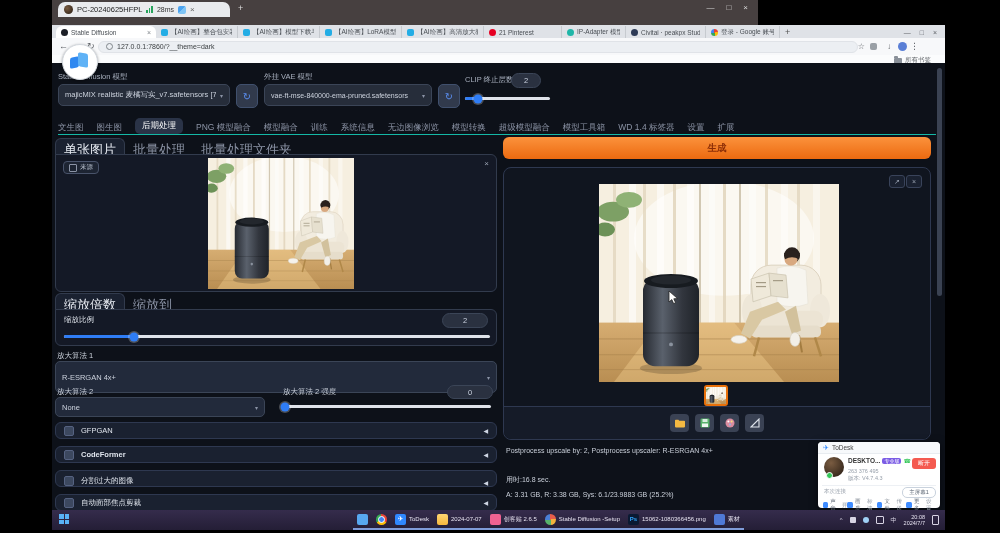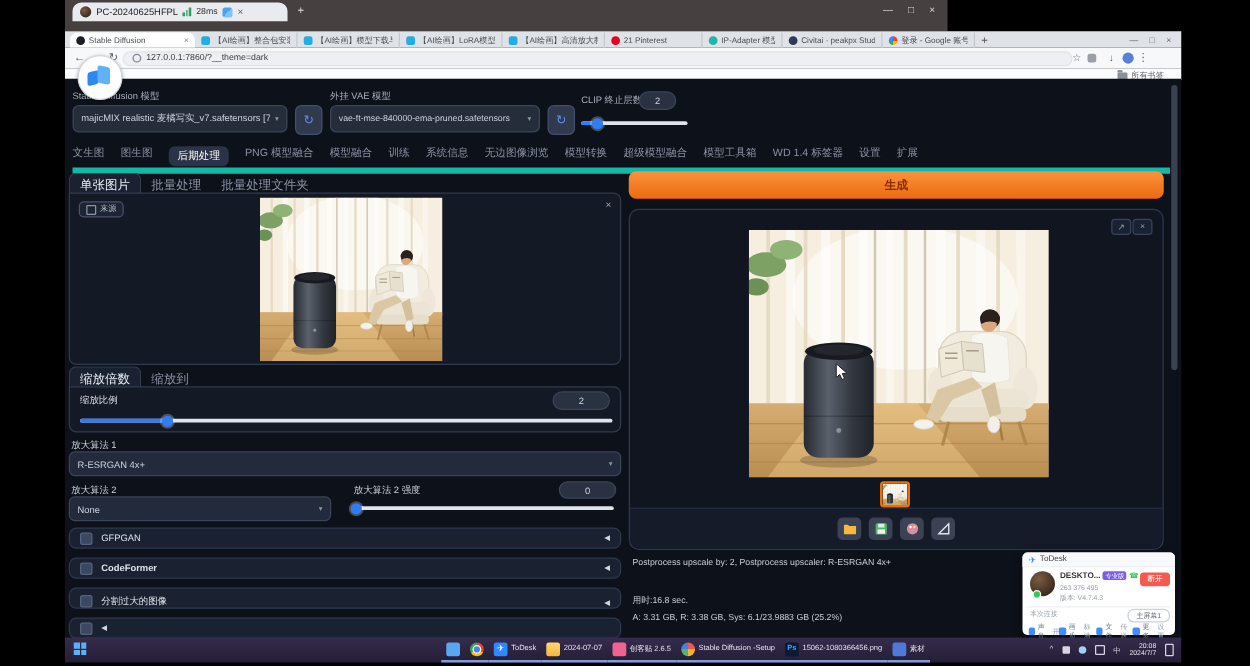--- a/index.html
+++ b/index.html
@@ -38,24 +38,24 @@
   
   #page{left:52px;top:63px;width:893px;height:447px;background:#0d1119;}
   .lab{font-size:7.5px;color:#a7afbd;}
   .dd{background:#262d3a;border:1px solid #3b4557;border-radius:5px;color:#ccd2dd;font-size:7.5px;display:flex;align-items:center;justify-content:space-between;padding:0 6px;box-sizing:border-box;}
   .dd .car{color:#8b93a5;font-size:6px;margin-left:4px;}
   .rbtn{background:#313a4c;border:1px solid #40506d;border-radius:5px;color:#5a8dee;font-size:10px;display:flex;align-items:center;justify-content:center;}
   .valbox{background:#2a3140;border:1px solid #3b4557;border-radius:8px;color:#cbd3e0;font-size:7.5px;display:flex;align-items:center;justify-content:center;}
   .slider{height:3px;background:#dfe3ea;border-radius:2px;}
   .slider .fill{position:absolute;left:0;top:0;bottom:0;background:#2f7df6;border-radius:2px;}
   .slider .knob{position:absolute;top:50%;width:9px;height:9px;background:#2f7df6;border-radius:50%;transform:translate(-50%,-50%);box-shadow:0 0 0 1.5px rgba(255,255,255,.25);}
-  #mainnav{left:58px;top:117px;width:875px;height:17px;display:flex;align-items:flex-start;gap:13px;border-bottom:5px solid #14b8a6;}
+  #mainnav{left:58px;top:117px;width:875px;height:17px;display:flex;align-items:flex-end;gap:13px;border-bottom:1px solid #14b8a6;}
   #mainnav span{font-size:8.5px;color:#8b93a5;}
   #mainnav span.on{color:#fff;background:#2a3347;border-radius:5px;padding:2px 7px;}
-  .subtab{font-size:10px;color:#8b93a5;padding:2px 8px;}
+  .subtab{font-size:13px;color:#8b93a5;padding:2px 8px;}
   .subtab.on{color:#e9edf4;background:#1a2130;border:1px solid #323b4d;border-bottom:none;border-radius:6px 6px 0 0;}
   .panelbox{border:1px solid #323b4d;background:#141926;border-radius:0 6px 6px 6px;box-sizing:border-box;}
   .chip{display:flex;align-items:center;gap:3px;background:#1d2432;border:1px solid #49536a;border-radius:4px;color:#b7bfcc;font-size:6.5px;padding:1px 5px;}
   .chip .ic{width:6px;height:6px;border:1px solid #8b93a5;border-radius:1px;}
   .acc{left:55px;width:442px;height:17px;background:#1a2130;border:1px solid #2e3850;border-radius:6px;display:flex;align-items:center;gap:7px;padding:0 8px;box-sizing:border-box;}
   .acc .cb{width:8px;height:8px;background:#3c485f;border:1px solid #556281;border-radius:2px;flex:0 0 auto;}
   .acc .al{font-size:7.5px;color:#dfe4ec;flex:1;}
   .acc .ar{font-size:6px;color:#cfd6e4;}
   #genbtn{left:503px;top:137px;width:428px;height:22px;border-radius:6px;background:linear-gradient(180deg,#fb923c,#ec6a10);display:flex;align-items:center;justify-content:center;font-size:9.5px;font-weight:bold;color:#8a2c06;}
   #outpanel{left:503px;top:167px;width:428px;height:273px;border:1px solid #2e3850;border-radius:8px;background:#10151f;box-sizing:border-box;}
@@ -333,21 +333,21 @@
       <div class="abs valbox" style="right:8px;top:3px;width:44px;height:13px;border-radius:9px;">
         <span>2</span>
       </div>
       <div class="abs slider" style="left:8px;top:25px;width:426px;">
         <span class="fill" style="width:70px;"></span>
         <span class="knob" style="left:70px;"></span>
       </div>
     </div>
 
     <span class="abs lab" style="left:5px;top:288px;color:#ccd2dc;">放大算法 1</span>
-    <div class="abs dd" style="left:3px;top:298px;width:442px;height:20px;background:#222a3b;">
+    <div class="abs dd" style="left:3px;top:298px;width:442px;height:32px;background:#222a3b;">
       <span>R-ESRGAN 4x+</span>
       <span class="car">▾</span>
     </div>
 
     <span class="abs lab" style="left:5px;top:324px;color:#ccd2dc;">放大算法 2</span>
     <span class="abs lab" style="left:231px;top:324px;color:#ccd2dc;">放大算法 2 强度</span>
     <div class="abs valbox" style="left:395px;top:322px;width:44px;height:12px;border-radius:9px;">
       <span>0</span>
     </div>
     <div class="abs dd" style="left:3px;top:334px;width:210px;height:20px;background:#222a3b;">
@@ -369,20 +369,21 @@
       <span class="al">CodeFormer</span>
       <span class="ar">◀</span>
     </div>
     <div class="abs acc" style="left:3px;top:407px;align-items:flex-end;">
       <span class="cb"></span>
       <span class="al">分割过大的图像</span>
       <span class="ar">◀</span>
     </div>
     <div class="abs acc" style="left:3px;top:431px;">
       <span class="cb"></span>
+      <span class="al">自动面部焦点剪裁</span>
       <span class="ar">◀</span>
     </div>
 
     <div class="abs" id="genbtn" style="left:451px;top:74px;justify-content:center;">
       <span>生成</span>
     </div>
 
     <div class="abs" id="outpanel" style="left:451px;top:104px;">
       <div class="abs minib" style="right:25px;top:7px;">
         <span>↗</span>

